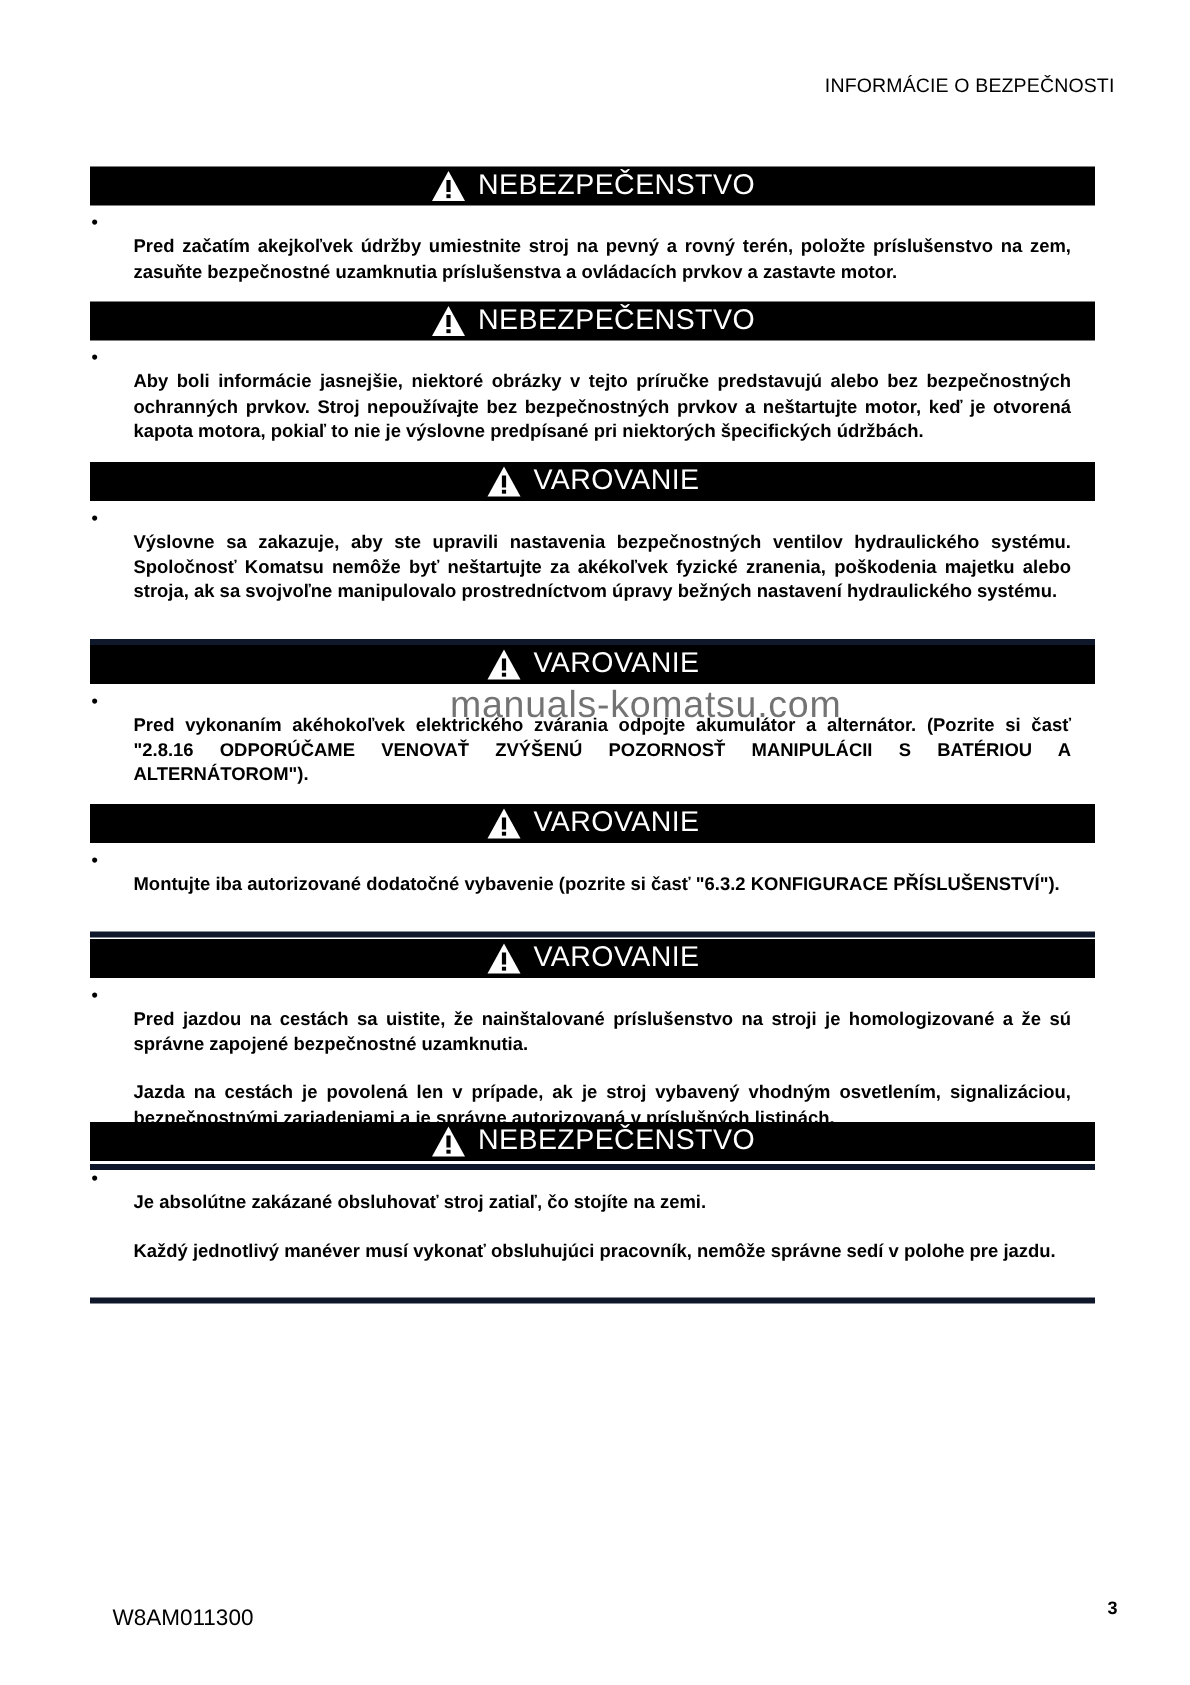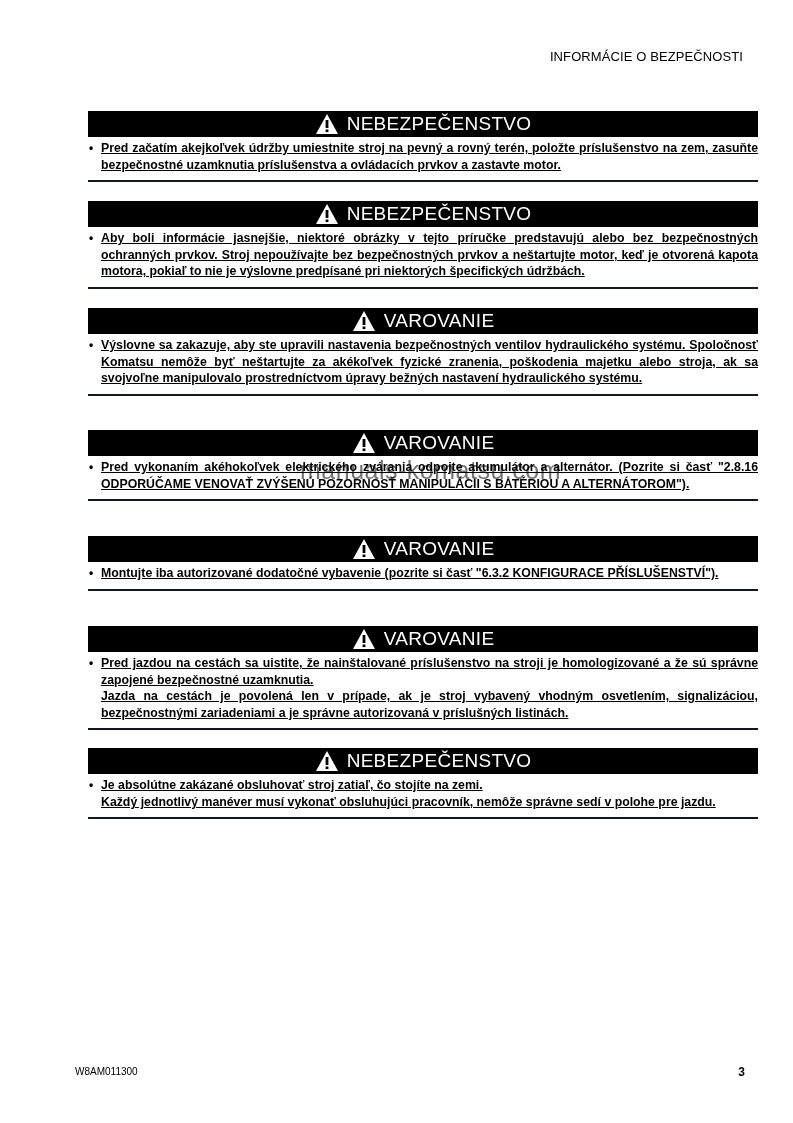--- a/index.html
+++ b/index.html
@@ -5,47 +5,46 @@
     html, body { margin: 0; padding: 0; background: #ffffff; }
     body {
       width: 793px; height: 1123px; position: relative; overflow: hidden;
       font-family: "Liberation Sans", sans-serif; color: #000;
     }
     .running-head {
       position: absolute; top: 49px; right: 50px;
       font-size: 13px; letter-spacing: 0.1px;
     }
     .box {
-      position: absolute; left: 88px; width: 670px;
-      border-bottom: 2px solid #0f172a;
-      text-decoration: underline;
+      position: absolute; left: 60px; width: 670px;
+      border-bottom: 4px solid #0f172a;
     }
     .banner {
       background: #000; color: #fff; height: 26px;
       display: flex; align-items: center; justify-content: center;
       font-size: 19px; font-weight: normal; letter-spacing: 0.3px;
     }
     .banner .warn {
       width: 24px; height: 22px; margin-right: 8px; display: inline-block;
     }
     .body-text {
       font-size: 12.3px; font-weight: bold; line-height: 16.6px;
       padding: 3px 0 7px 13px; position: relative; text-align: justify;
     }
     .body-text .bullet {
       position: absolute; left: 1px; top: 3px; font-size: 12px;
     }
-    .body-text p { margin: 0; }
+    .body-text p { margin: 16px; }
     .watermark {
       position: absolute; left: 300px; top: 456px;
       font-size: 25px; color: rgba(0,0,0,0.55); letter-spacing: 0.5px;
       font-family: "Liberation Sans", sans-serif; pointer-events: none;
     }
     .footer-code {
-      position: absolute; left: 75px; bottom: 46px; font-size: 10px;
+      position: absolute; left: 75px; bottom: 36px; font-size: 15px;
     }
     .footer-page {
       position: absolute; right: 48px; bottom: 44px; font-size: 12px; font-weight: bold;
     }
   </style>
 </head>
 <body>
 
 <div class="running-head">INFORMÁCIE O BEZPEČNOSTI</div>
 

